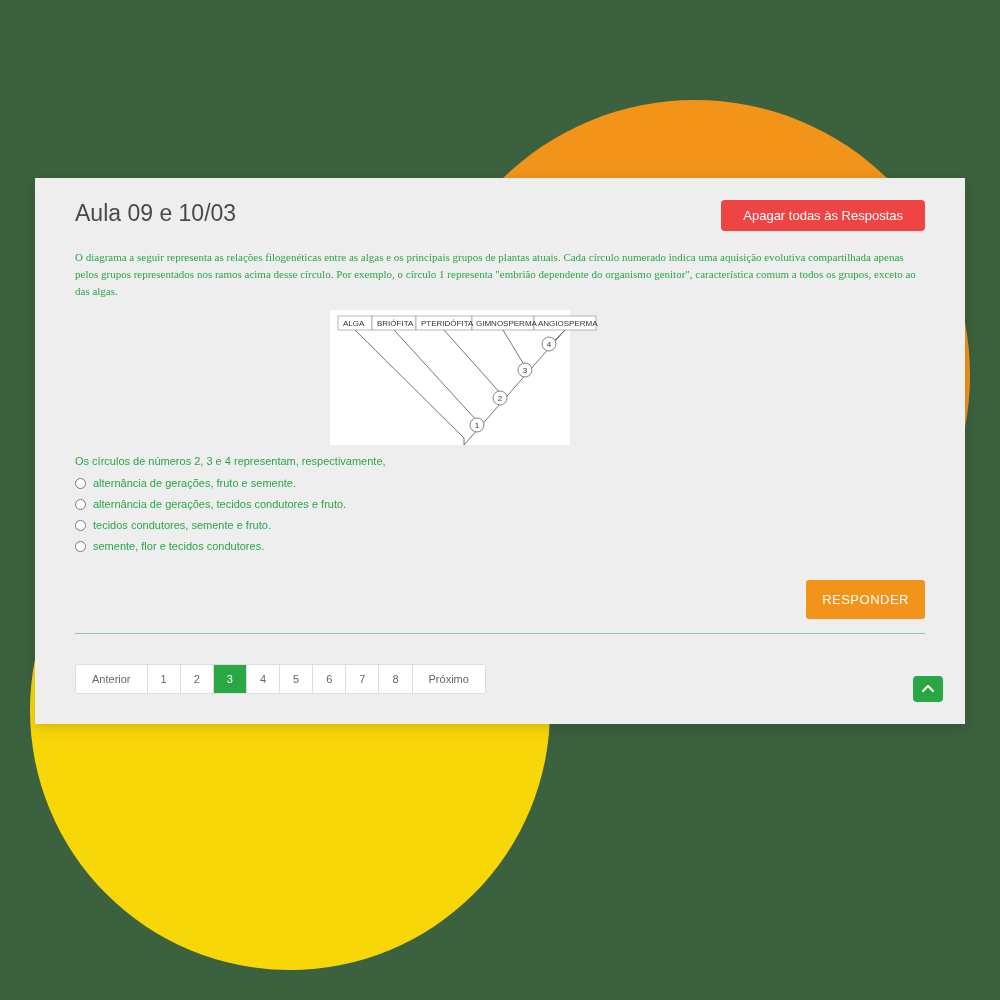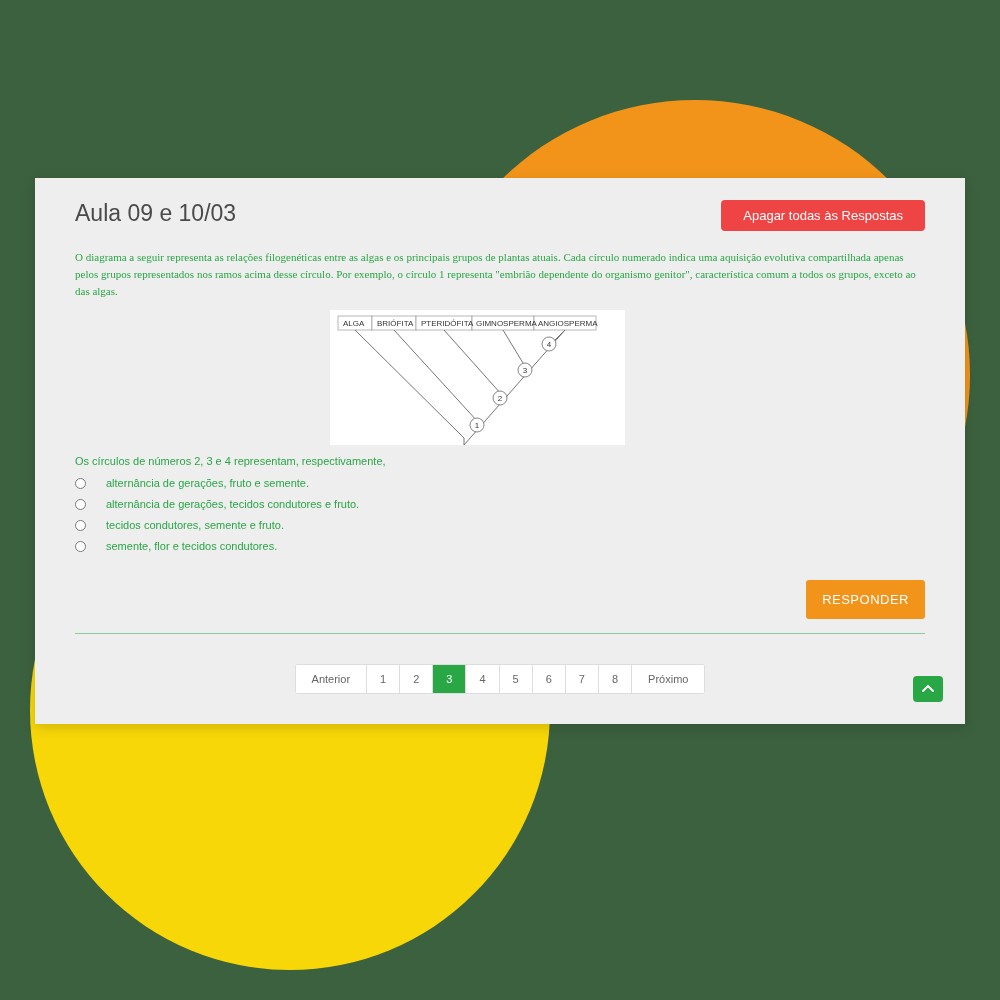--- a/index.html
+++ b/index.html
@@ -59,21 +59,21 @@
       cursor: pointer;
     }
     .question-text {
       font-size: 11px;
       color: #29a745;
       line-height: 1.55;
       margin-bottom: 10px;
       font-family: Liberation Serif, serif;
     }
     .diagram-wrap {
-      width: 295px;
+      width: 240px;
       height: 135px;
       background: #fff;
       margin: 0 0 10px 255px;
       border: none;
       position: relative;
     }
     .diagram-wrap svg { display: block; }
     .dlabel {
       font-size: 8px;
       fill: #333;
@@ -103,21 +103,21 @@
     }
     .subquestion {
       font-size: 11px;
       color: #29a745;
       margin-bottom: 10px;
     }
     .options { margin-bottom: 28px; }
     .option-row {
       display: flex;
       align-items: center;
-      gap: 20px;
+      gap: 7px;
       margin-bottom: 9px;
     }
     .option-row input[type="radio"] {
       width: 11px;
       height: 11px;
       cursor: pointer;
     }
     .option-label {
       font-size: 11px;
       color: #29a745;
@@ -138,21 +138,20 @@
       cursor: pointer;
     }
     .divider {
       height: 1px;
       background: #29a745;
       opacity: 0.5;
       margin: 14px 0 30px 0;
     }
     .pagination {
       display: flex;
-      justify-content: center;
     }
     .pag-list {
       display: flex;
       border: 1px solid #ddd;
       border-radius: 3px;
       overflow: hidden;
       background: #fff;
     }
     .pag-item {
       padding: 8px 13px;

